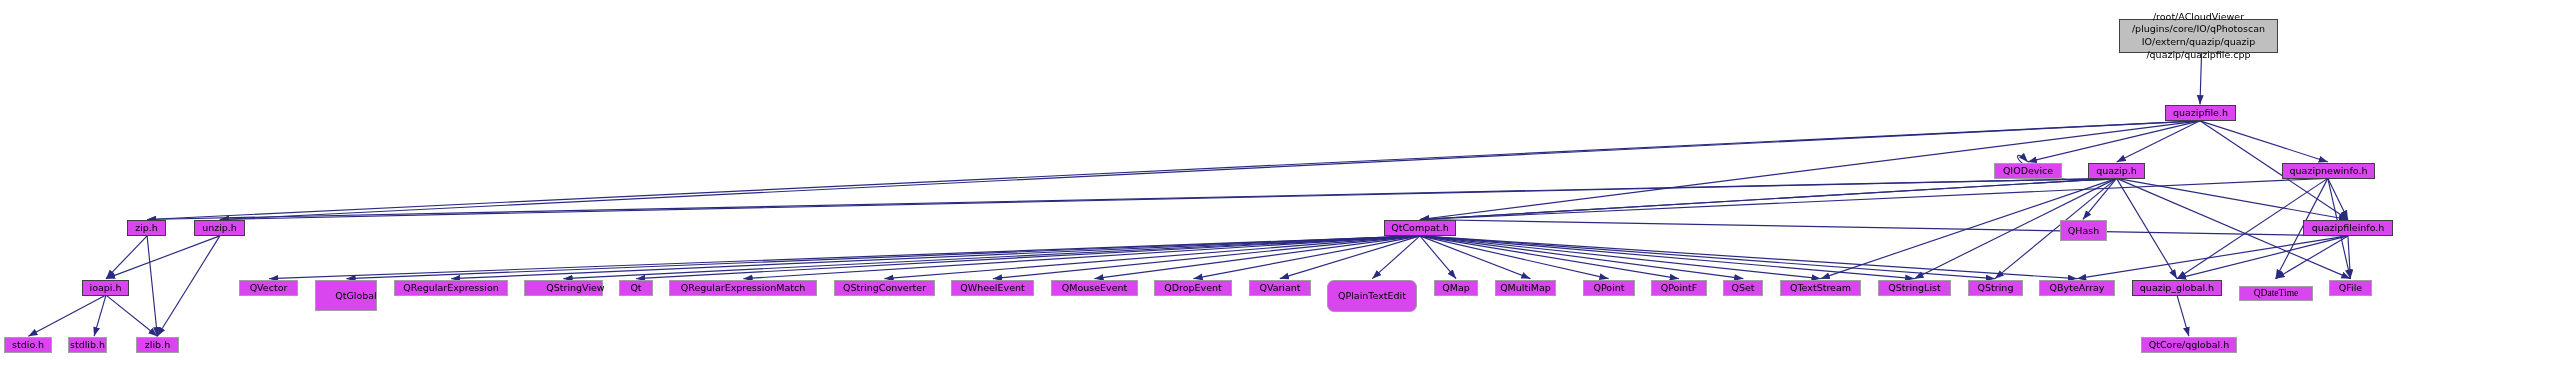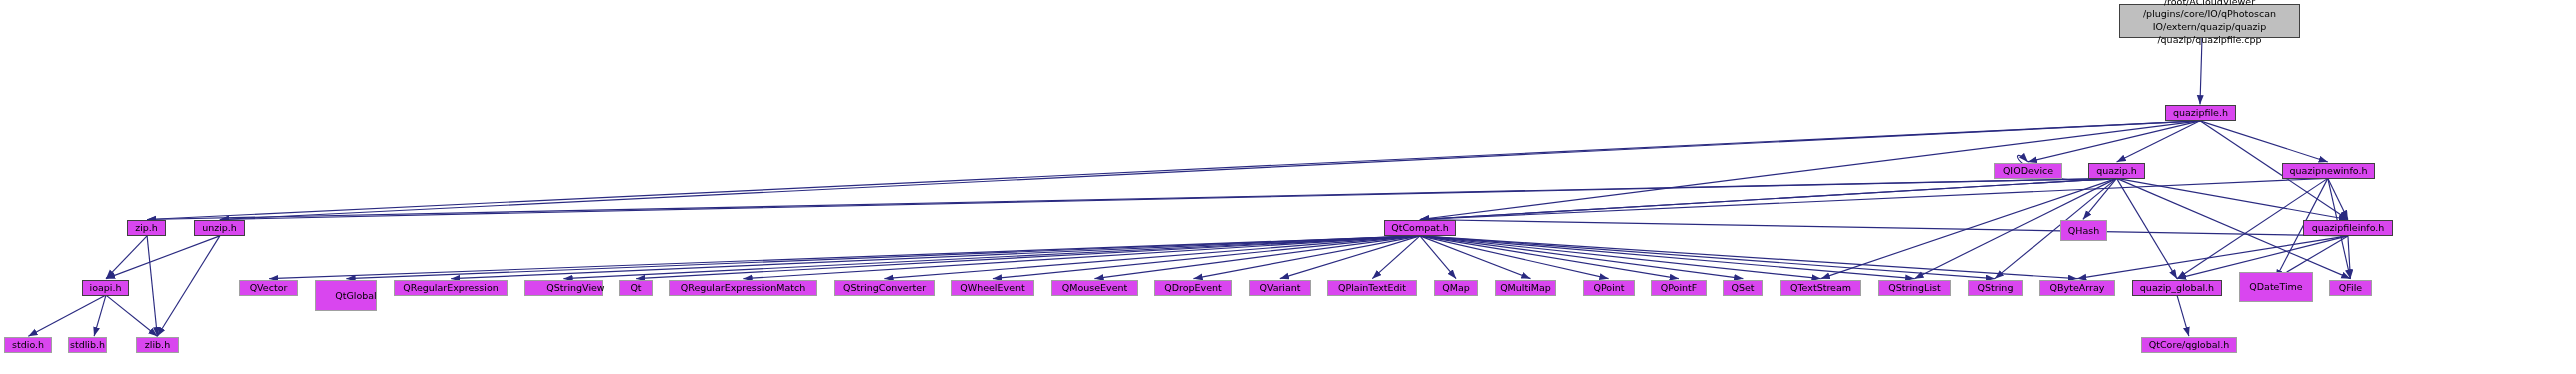--- a/index.html
+++ b/index.html
@@ -81,21 +81,21 @@
         <path d="M2676,147 L1727,267" marker-end="url(#ah)"></path>
         <path d="M2574.5,217 L1727,267" marker-end="url(#ah)"></path>
         <path d="M2831.5,217 L1727,267" marker-end="url(#ah)"></path>
         <path d="M2856,287 L1727,267" marker-end="url(#ah)"></path>
         <path d="M2676,147 L178.5,267" marker-end="url(#ah)"></path>
         <path d="M2676,147 L267,267" marker-end="url(#ah)"></path>
         <path d="M2574.5,217 C2450.5,233 2438.5,167 2466.5,197" marker-end="url(#ah)"></path>
       </g>
   </svg>
   <div id="nodes">
-      <div class="node root" style="left: 2119px; top: 4px; width: 181px; height: 34px;">/root/ACloudViewer
+      <div class="node root" style="left: 2119px; top: 19px; width: 159px; height: 34px;">/root/ACloudViewer
 /plugins/core/IO/qPhotoscan
 IO/extern/quazip/quazip
 /quazip/quazipfile.cpp</div>
       <div class="node hdr" style="left: 2165px; top: 105px; width: 71px; height: 15.6px;">quazipfile.h</div>
       <div class="node" style="left: 1994px; top: 163px; width: 68px; height: 15.6px;">QIODevice</div>
       <div class="node hdr" style="left: 2088px; top: 163px; width: 57px; height: 15.6px;">quazip.h</div>
       <div class="node hdr" style="left: 2282px; top: 163px; width: 93px; height: 15.6px;">quazipnewinfo.h</div>
       <div class="node hdr" style="left: 127px; top: 220px; width: 39px; height: 15.6px;">zip.h</div>
       <div class="node hdr" style="left: 194px; top: 220px; width: 51px; height: 15.6px;">unzip.h</div>
       <div class="node hdr" style="left: 1384px; top: 220px; width: 72px; height: 15.6px;">QtCompat.h</div>
@@ -106,32 +106,32 @@
       <div class="node" style="left: 315px; top: 280px; width: 62px; height: 31px; padding-left: 24px;">QtGlobal</div>
       <div class="node" style="left: 394px; top: 280px; width: 114px; height: 15.6px;">QRegularExpression</div>
       <div class="node" style="left: 524px; top: 280px; width: 79px; height: 15.6px; padding-left: 28px;">QStringView</div>
       <div class="node" style="left: 619px; top: 280px; width: 34px; height: 15.6px;">Qt</div>
       <div class="node" style="left: 669px; top: 280px; width: 148px; height: 15.6px;">QRegularExpressionMatch</div>
       <div class="node" style="left: 834px; top: 280px; width: 101px; height: 15.6px;">QStringConverter</div>
       <div class="node" style="left: 951px; top: 280px; width: 83px; height: 15.6px;">QWheelEvent</div>
       <div class="node" style="left: 1051px; top: 280px; width: 87px; height: 15.6px;">QMouseEvent</div>
       <div class="node" style="left: 1154px; top: 280px; width: 78px; height: 15.6px;">QDropEvent</div>
       <div class="node" style="left: 1249px; top: 280px; width: 62px; height: 15.6px;">QVariant</div>
-      <div class="node" style="left: 1327px; top: 280px; width: 90px; height: 16px;">QPlainTextEdit</div>
+      <div class="node" style="left: 1327px; top: 280px; width: 90px; height: 32px; border-radius: 7px;">QPlainTextEdit</div>
       <div class="node" style="left: 1434px; top: 280px; width: 44px; height: 15.6px;">QMap</div>
       <div class="node" style="left: 1495px; top: 280px; width: 61px; height: 15.6px;">QMultiMap</div>
       <div class="node" style="left: 1583px; top: 280px; width: 52px; height: 15.6px;">QPoint</div>
       <div class="node" style="left: 1651px; top: 280px; width: 56px; height: 15.6px;">QPointF</div>
       <div class="node" style="left: 1723px; top: 280px; width: 40px; height: 15.6px;">QSet</div>
       <div class="node" style="left: 1780px; top: 280px; width: 81px; height: 15.6px;">QTextStream</div>
       <div class="node" style="left: 1878px; top: 280px; width: 73px; height: 15.6px;">QStringList</div>
       <div class="node" style="left: 1968px; top: 280px; width: 55px; height: 15.6px;">QString</div>
       <div class="node" style="left: 2039px; top: 280px; width: 76px; height: 15.6px;">QByteArray</div>
       <div class="node hdr" style="left: 2132px; top: 280px; width: 90px; height: 15.6px;">quazip_global.h</div>
-      <div class="node" style="left: 2239px; top: 272px; width: 74px; height: 30px;">QDateTime</div>
+      <div class="node" style="left: 2239px; top: 286px; width: 74px; height: 15px; font-family: Liberation Serif, serif;">QDateTime</div>
       <div class="node" style="left: 2329px; top: 280px; width: 43px; height: 15.6px;">QFile</div>
       <div class="node" style="left: 4.1px; top: 337px; width: 48px; height: 15.6px;">stdio.h</div>
       <div class="node" style="left: 68px; top: 337px; width: 39px; height: 15.6px;">stdlib.h</div>
       <div class="node" style="left: 136px; top: 337px; width: 43px; height: 15.6px;">zlib.h</div>
       <div class="node" style="left: 2141px; top: 337px; width: 96px; height: 15.6px;">QtCore/qglobal.h</div>
     </div>
 </div>
 
 
 </body></html>

